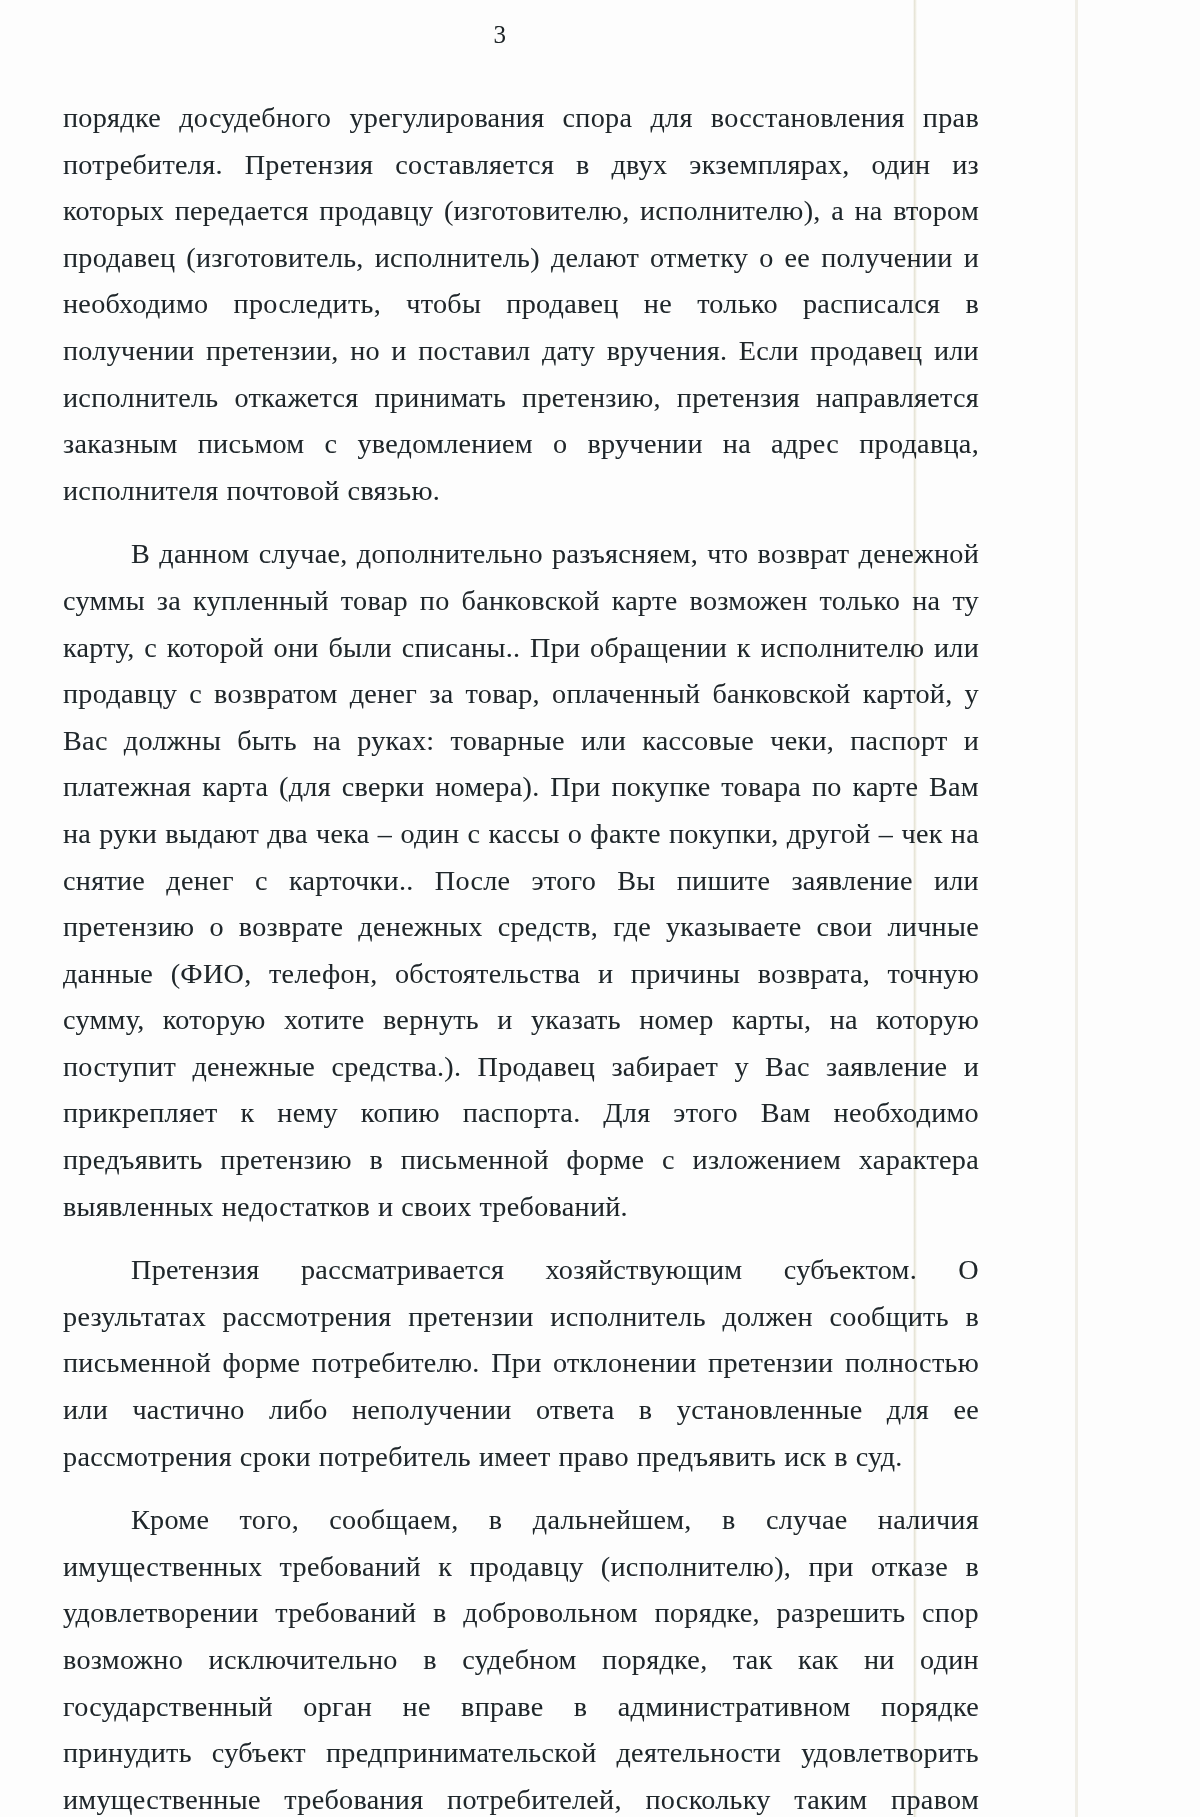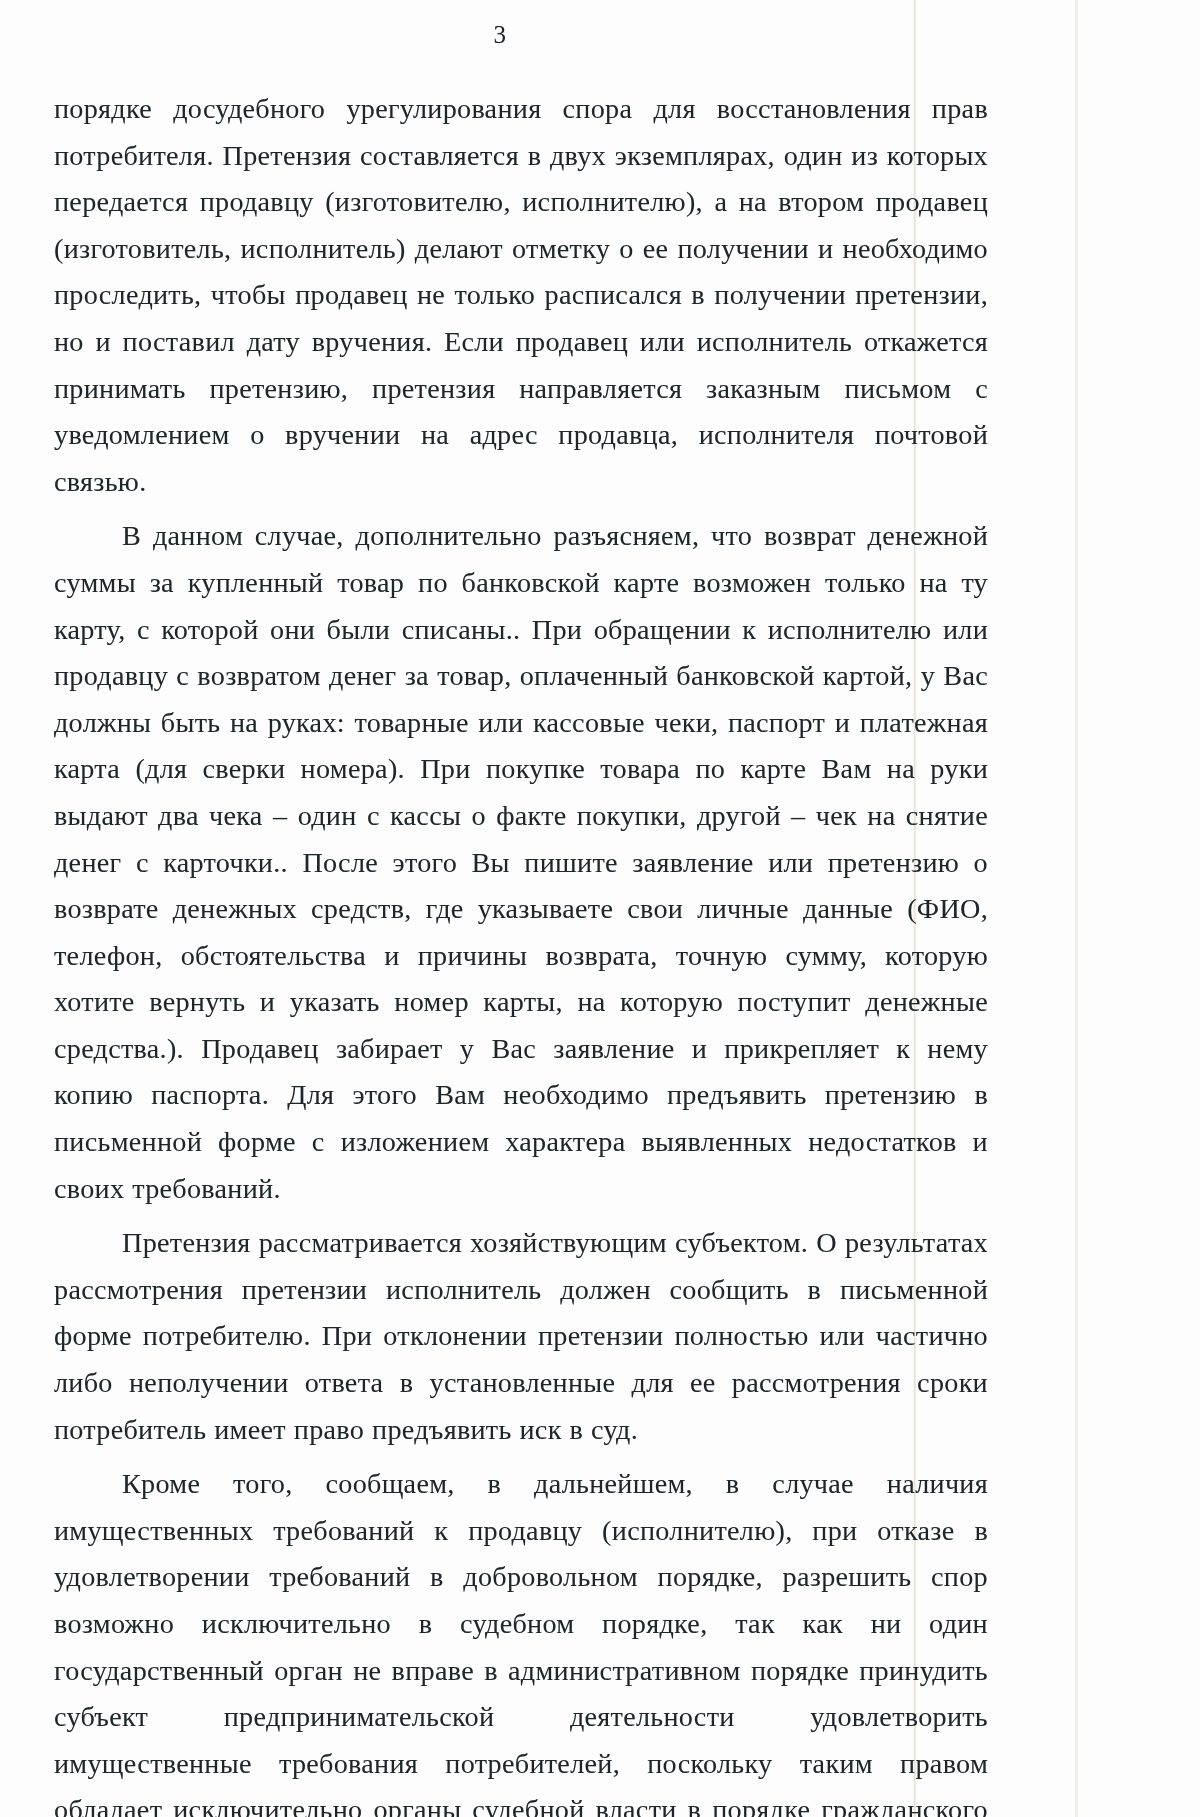--- a/index.html
+++ b/index.html
@@ -52,21 +52,21 @@
     color: #1d2326;
     letter-spacing: 0.5px;
   }
   .body-text {
     position: absolute;
     top: 78px;
     left: 46px;
     width: 950px;
   }
   p.para {
-    margin: 8px;
+    margin: 17px;
     padding: 0;
     text-align: justify;
     text-align-last: left;
     text-indent: 68px;
     font-size: 28.2px;
     line-height: 46.6px;
     letter-spacing: 0.01em;
     word-spacing: 0.02em;
     color: #1f262a;
     -webkit-font-smoothing: antialiased;

